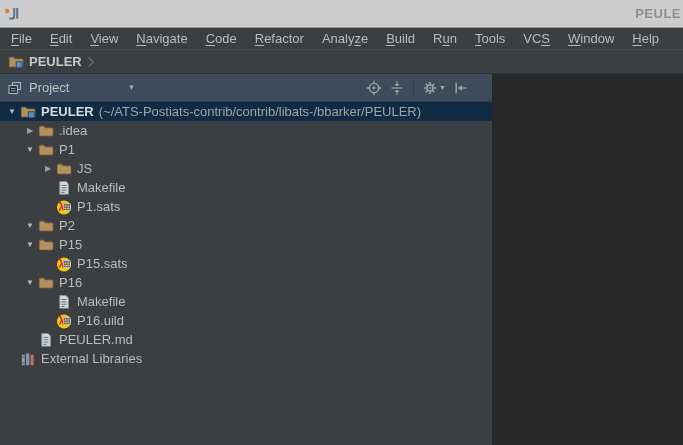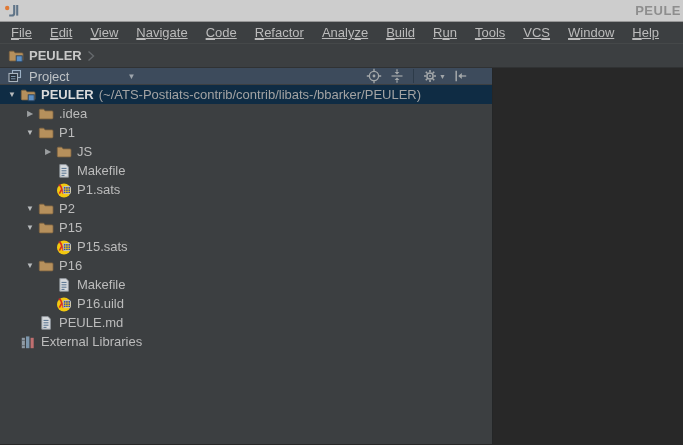--- a/index.html
+++ b/index.html
@@ -1,35 +1,35 @@
 <!DOCTYPE html>
 <html><head>
 <meta charset="utf-8">
 <style>
   * { box-sizing: border-box; margin: 0; padding: 0; }
   html,body { width:683px; height:445px; overflow:hidden; background:#282828;
     font-family:"Liberation Sans", sans-serif; }
-  .titlebar { height:22px; background:#cdcdcd; border-bottom:1px solid #969696;
+  .titlebar { height:28px; background:#cdcdcd; border-bottom:1px solid #969696;
     display:flex; align-items:center; padding:0 2px 0 3px; }
   .titlebar .logo { width:18px; height:18px; display:inline-flex; }
   .titlebar .wtitle { flex:1; text-align:right; font-size:13px; font-weight:bold;
     color:#8e8e8e; letter-spacing:.5px; white-space:nowrap; overflow:hidden; }
   .menubar { height:21px; background:#3c3f41; display:flex; align-items:center;
     padding-left:2px; }
-  .menu-item { color:#bbbbbb; font-size:13px; padding:2px 9px; white-space:nowrap;text-decoration:underline; }
+  .menu-item { color:#bbbbbb; font-size:13px; padding:2px 9px; white-space:nowrap; }
   .menu-item .mn { text-decoration:underline; text-underline-offset:2px; }
   .navbar { height:25px; background:#3c3f41; border-top:1px solid #454849;
     border-bottom:1px solid #303233; display:flex; align-items:center; padding-left:8px; }
   .crumb { display:flex; align-items:center; gap:5px; }
   .crumb .clabel { color:#c9c9c9; font-size:13px; font-weight:bold; }
   .chev { display:inline-flex; margin-left:2px; }
   .main { display:flex; height:376px; }
   .panel { width:493px; background:#3c3f41; border-right:1px solid #242627;
     display:flex; flex-direction:column; }
-  .phead { height:16px; background:#3d4b5c; display:flex; align-items:center;
+  .phead { height:27px; background:#3d4b5c; display:flex; align-items:center;
     padding:0 20px 0 7px; flex:none; }
   .pwtitle { display:flex; align-items:center; gap:6px; }
   .pwtitle .ptext { color:#bfc3c6; font-size:13px; }
   .pwtitle .dd { color:#9fa6ad; font-size:8px; margin-left:52px; }
   .hicons { margin-left:auto; display:flex; align-items:center; }
   .hbtn { width:23px; height:20px; display:flex; align-items:center; justify-content:center; }
   .hbtn.gear { width:30px; }
   .hbtn .dd2 { color:#a2a6a9; font-size:7px; margin-left:1px; }
   .hsep { width:1px; height:14px; background:#2d3b49; margin:0 5px; }
   .tree { flex:1; overflow:hidden; padding-top:1px; }
@@ -283,21 +283,21 @@
         </div>
         <div class="trow">
           <span class="ind" style="width: 22px;"></span>
           <span class="arw"></span>
           <span class="tic">
             <svg width="16" height="16" viewBox="0 0 16 16">
               <path d="M3.8 1.6 h6.3 l2.3 2.4 v10.2 h-8.6 z" fill="#d7dadd" stroke="#8d949b" stroke-width="0.9"></path>
               <path d="M5.5 5.4 h5 M5.5 7.8 h5 M5.5 10.2 h5 M5.5 12.4 h3" stroke="#54718e" stroke-width="1"></path>
             </svg>
           </span>
-          <span class="tlb">PEULE.md</span>
+          <span class="tlb">PEULER.md</span>
         </div>
         <div class="trow">
           <span class="ind" style="width: 4px;"></span>
           <span class="arw"></span>
           <span class="tic">
             <svg width="16" height="16" viewBox="0 0 16 16">
               <rect x="1.8" y="3.8" width="3.1" height="10.4" fill="#8f9aa3"></rect>
               <path d="M1.8 6.4 h3.1 M1.8 11.6 h3.1" stroke="#5c646b" stroke-width="0.9"></path>
               <rect x="6" y="2.4" width="3.4" height="11.8" fill="#7d97ad"></rect>
               <rect x="10.6" y="3.8" width="3.1" height="10.4" fill="#c07070"></rect>

